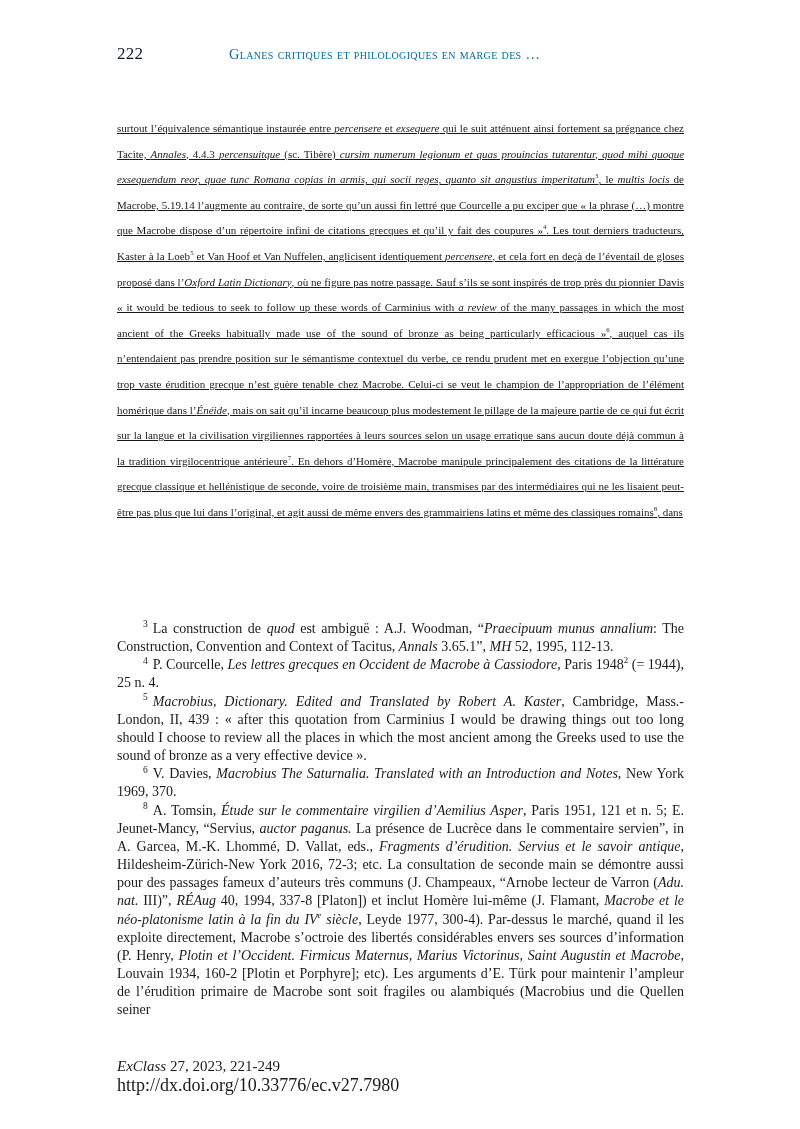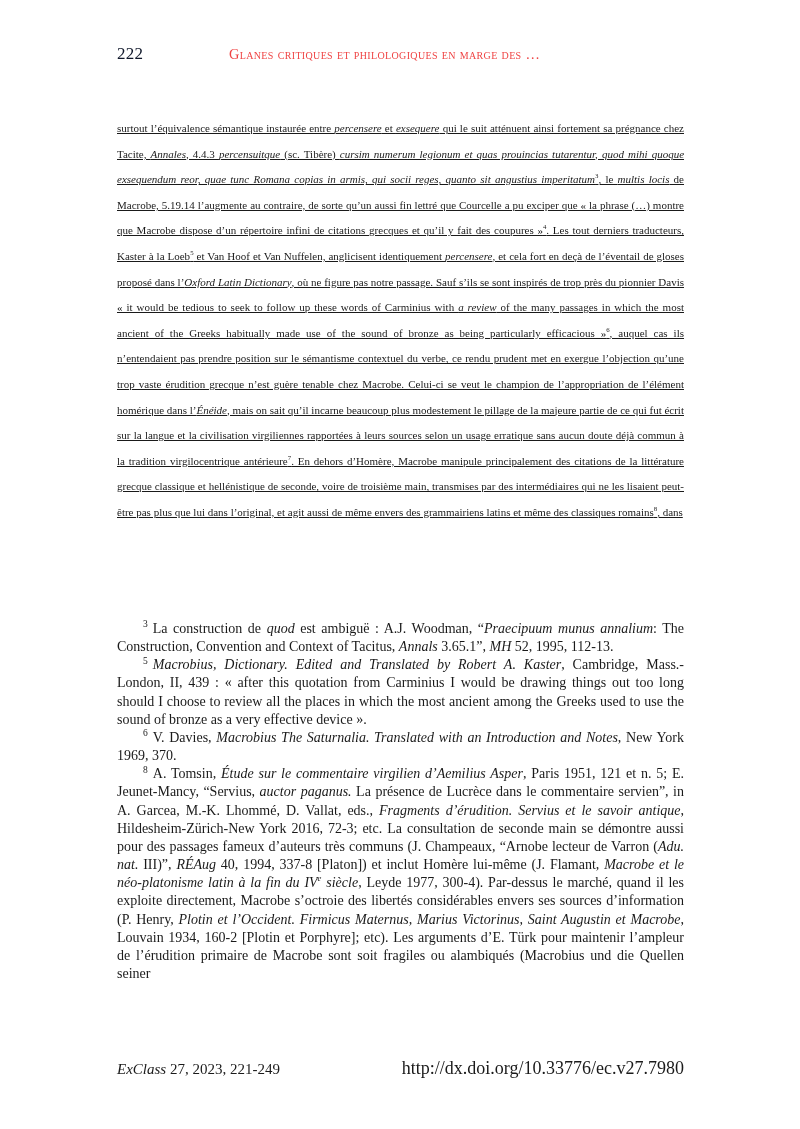--- a/index.html
+++ b/index.html
@@ -28,21 +28,21 @@
   }
   .runhead .folio {
     font-size: 17px;
     letter-spacing: 0.2px;
     color: #0f172a;
     width: 112px;
     flex: 0 0 112px;
   }
   .runhead .title {
     font-size: 14.4px;
-    color: #ef4444;
+    color: #0369a1;
     letter-spacing: 0.35px;
     font-variant: small-caps;
     white-space: nowrap;
   }
 
   
   .body {
     position: absolute;
     top: 116px;
     left: 117px;
@@ -88,20 +88,21 @@
   .footer {
     position: absolute;
     left: 117px;
     width: 567px;
     top: 1058px;
     display: flex;
     justify-content: space-between;
     align-items: baseline;
     font-size: 15px;
     color: #1a1a1a;
+    flex-direction: column;
   }
   .footer .doi {
     font-size: 18px;
   }
 </style>
 </head>
 <body>
 
 <div class="page">
 
@@ -112,20 +113,23 @@
 
   <div class="body">
     <p>surtout l’équivalence sémantique instaurée entre <i>percensere</i> et <i>exsequere</i> qui le suit atténuent ainsi fortement sa prégnance chez Tacite, <i>Annales</i>, 4.4.3 <i>percensuitque</i> (sc. Tibère) <i>cursim numerum legionum et quas prouincias tutarentur, quod mihi quoque exsequendum reor, quae tunc Romana copias in armis, qui socii reges, quanto sit angustius imperitatum</i><sup>3</sup>, le <i>multis locis</i> de Macrobe, 5.19.14 l’augmente au contraire, de sorte qu’un aussi fin lettré que Courcelle a pu exciper que « la phrase (…) montre que Macrobe dispose d’un répertoire infini de citations grecques et qu’il y fait des coupures »<sup>4</sup>. Les tout derniers traducteurs, Kaster à la Loeb<sup>5</sup> et Van Hoof et Van Nuffelen, anglicisent identiquement <i>percensere</i>, et cela fort en deçà de l’éventail de gloses proposé dans l’<i>Oxford Latin Dictionary</i>, où ne figure pas notre passage. Sauf s’ils se sont inspirés de trop près du pionnier Davis « it would be tedious to seek to follow up these words of Carminius with <i>a review</i> of the many passages in which the most ancient of the Greeks habitually made use of the sound of bronze as being particularly efficacious »<sup>6</sup>, auquel cas ils n’entendaient pas prendre position sur le sémantisme contextuel du verbe, ce rendu prudent met en exergue l’objection qu’une trop vaste érudition grecque n’est guère tenable chez Macrobe. Celui-ci se veut le champion de l’appropriation de l’élément homérique dans l’<i>Énéide</i>, mais on sait qu’il incarne beaucoup plus modestement le pillage de la majeure partie de ce qui fut écrit sur la langue et la civilisation virgiliennes rapportées à leurs sources selon un usage erratique sans aucun doute déjà commun à la tradition virgilocentrique antérieure<sup>7</sup>. En dehors d’Homère, Macrobe manipule principalement des citations de la littérature grecque classique et hellénistique de seconde, voire de troisième main, transmises par des intermédiaires qui ne les lisaient peut-être pas plus que lui dans l’original, et agit aussi de même envers des grammairiens latins et même des classiques romains<sup>8</sup>, dans</p>
   </div>
 
   <div class="footnotes">
     <p class="fn">
       <span class="marker">3</span><span>La construction de <i>quod</i> est ambiguë : A.J. Woodman, “<i>Praecipuum munus annalium</i>: The Construction, Convention and Context of Tacitus, <i>Annals</i> 3.65.1”, <i>MH</i> 52, 1995, 112-13.</span>
     </p>
     <p class="fn">
+      <span class="marker">4</span><span>P. Courcelle, <i>Les lettres grecques en Occident de Macrobe à Cassiodore</i>, Paris 1948<sup>2</sup> (= 1944), 25 n. 4.</span>
+    </p>
+    <p class="fn">
       <span class="marker">5</span><span><i>Macrobius, Dictionary. Edited and Translated by Robert A. Kaster</i>, Cambridge, Mass.-London, II, 439 : « after this quotation from Carminius I would be drawing things out too long should I choose to review all the places in which the most ancient among the Greeks used to use the sound of bronze as a very effective device ».</span>
     </p>
     <p class="fn">
       <span class="marker">6</span><span>V. Davies, <i>Macrobius The Saturnalia. Translated with an Introduction and Notes</i>, New York 1969, 370.</span>
     </p>
     <p class="fn">
       <span class="marker">8</span><span>A. Tomsin, <i>Étude sur le commentaire virgilien d’Aemilius Asper</i>, Paris 1951, 121 et n. 5; E. Jeunet-Mancy, “Servius, <i>auctor paganus.</i> La présence de Lucrèce dans le commentaire servien”, in A. Garcea, M.-K. Lhommé, D. Vallat, eds., <i>Fragments d’érudition. Servius et le savoir antique</i>, Hildesheim-Zürich-New York 2016, 72-3; etc. La consultation de seconde main se démontre aussi pour des passages fameux d’auteurs très communs (J. Champeaux, “Arnobe lecteur de Varron (<i>Adu. nat.</i> III)”, <i>RÉAug</i> 40, 1994, 337-8 [Platon]) et inclut Homère lui-même (J. Flamant, <i>Macrobe et le néo-platonisme latin à la fin du IV<sup>e</sup> siècle</i>, Leyde 1977, 300-4). Par-dessus le marché, quand il les exploite directement, Macrobe s’octroie des libertés considérables envers ses sources d’information (P. Henry, <i>Plotin et l’Occident. Firmicus Maternus, Marius Victorinus, Saint Augustin et Macrobe</i>, Louvain 1934, 160-2 [Plotin et Porphyre]; etc). Les arguments d’E. Türk pour maintenir l’ampleur de l’érudition primaire de Macrobe sont soit fragiles ou alambiqués (Macrobius und die Quellen seiner</span>
     </p>
   </div>
 

